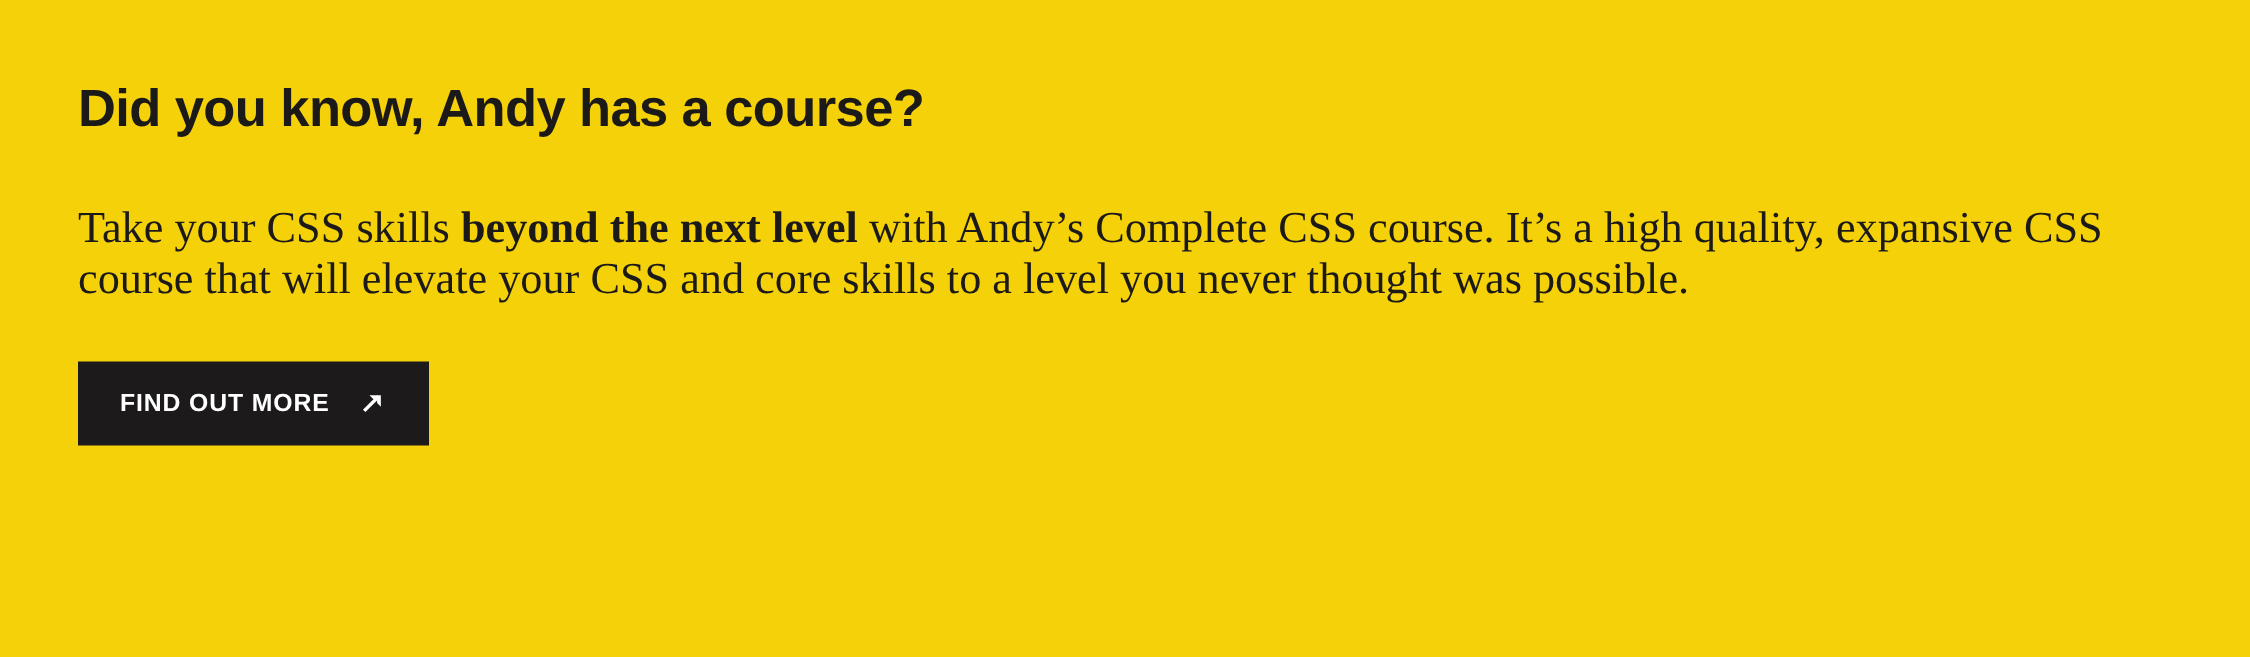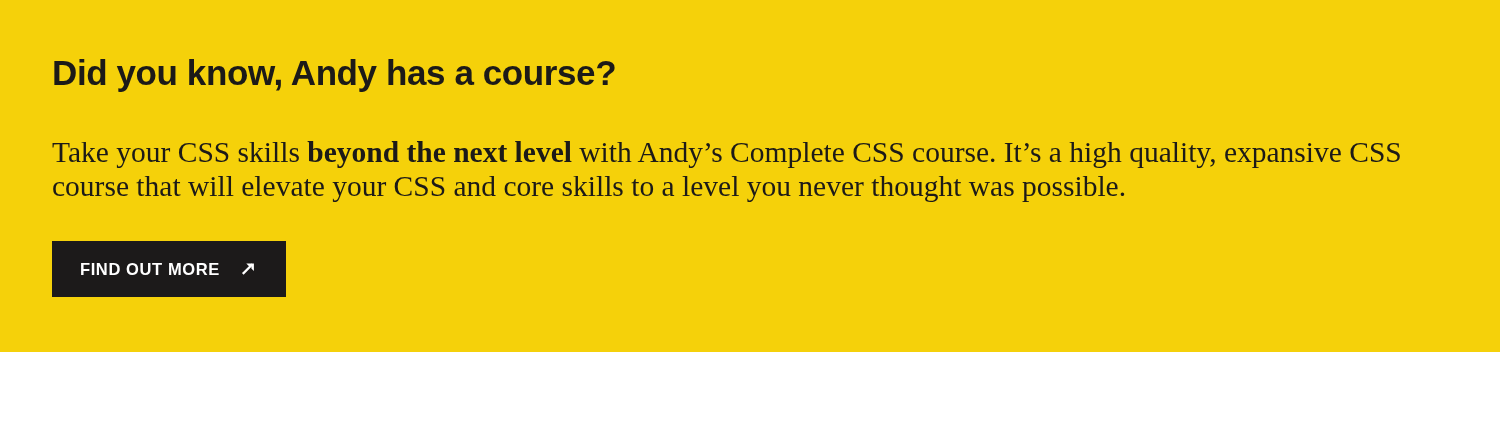--- a/index.html
+++ b/index.html
@@ -8,21 +8,21 @@
   }
   body {
     width: 1500px;
     height: 438px;
     overflow: hidden;
     font-family: "Liberation Sans", sans-serif;
   }
   .promo-panel {
     box-sizing: border-box;
     width: 1500px;
-    height: 352px;
+    height: 438px;
     background: #F5D10A;
     padding: 52px 52px 0 52px;
   }
   .promo-heading {
     margin: 0;
     font-family: "Liberation Sans", sans-serif;
     font-weight: 700;
     font-size: 35px;
     line-height: 42px;
     letter-spacing: -0.4px;

